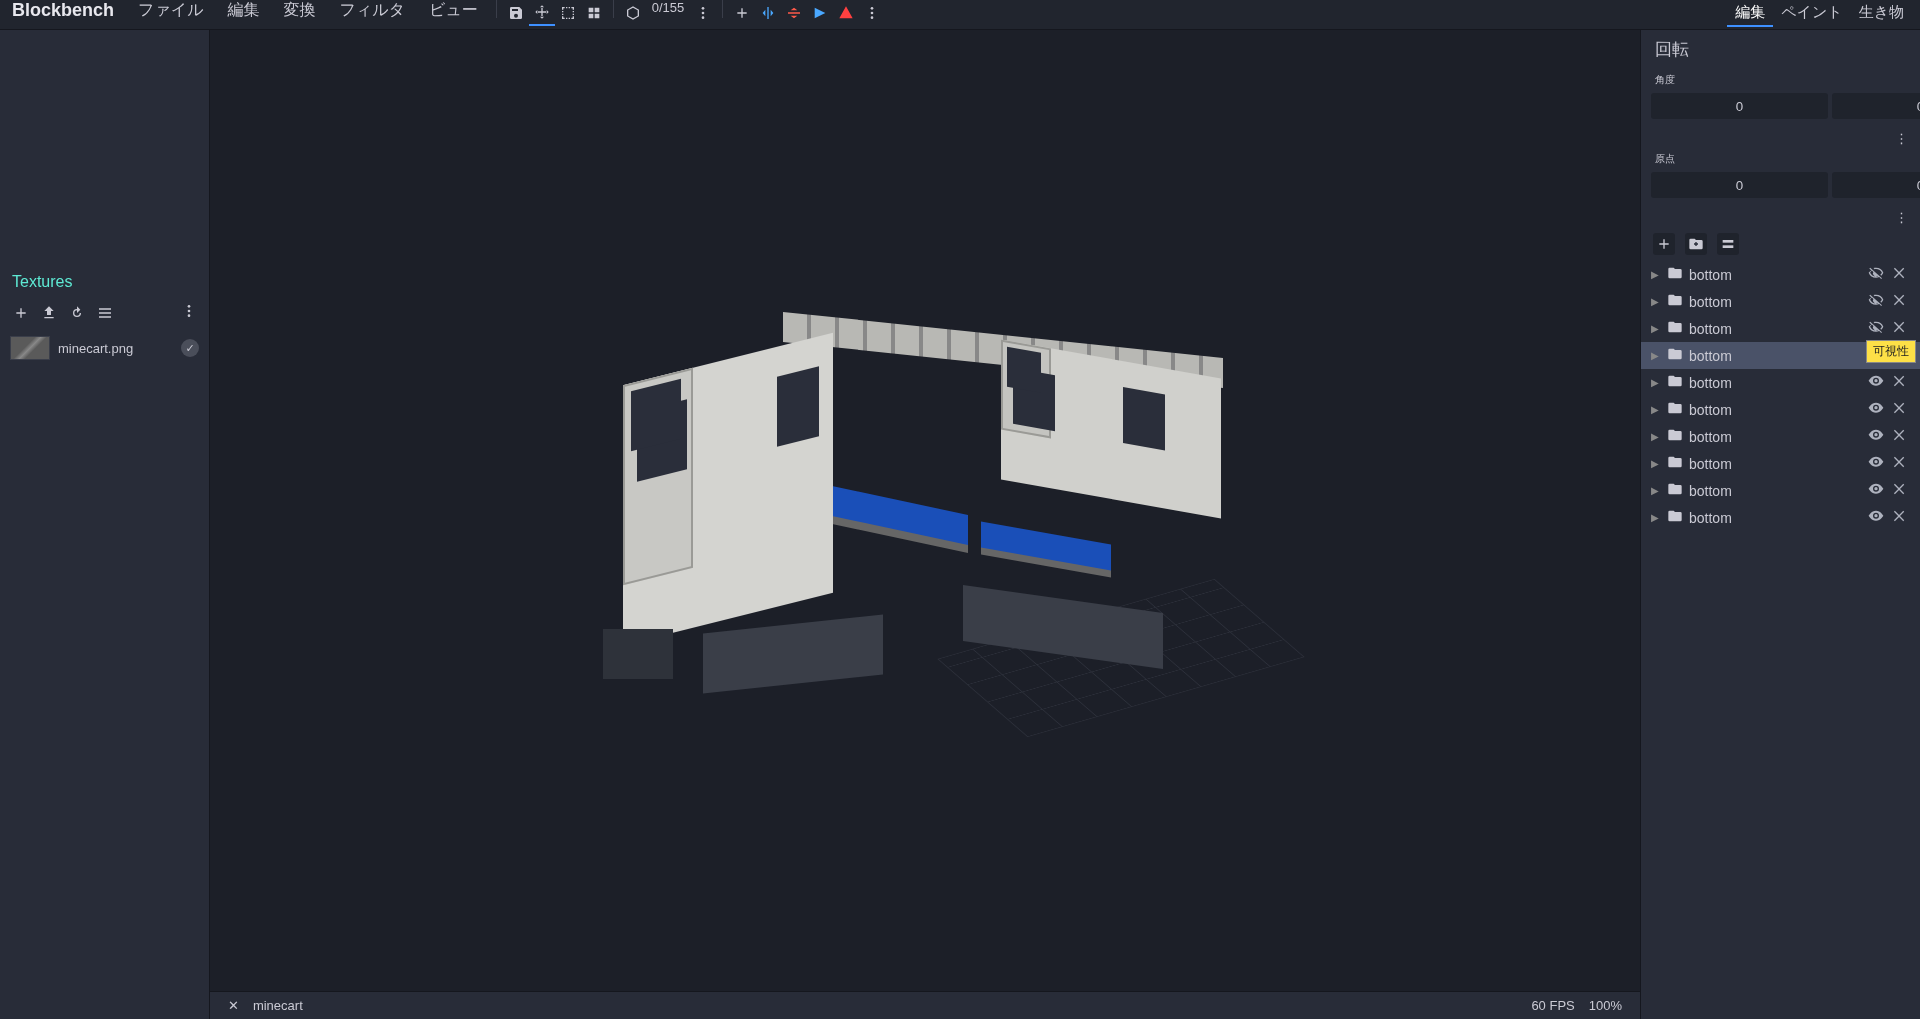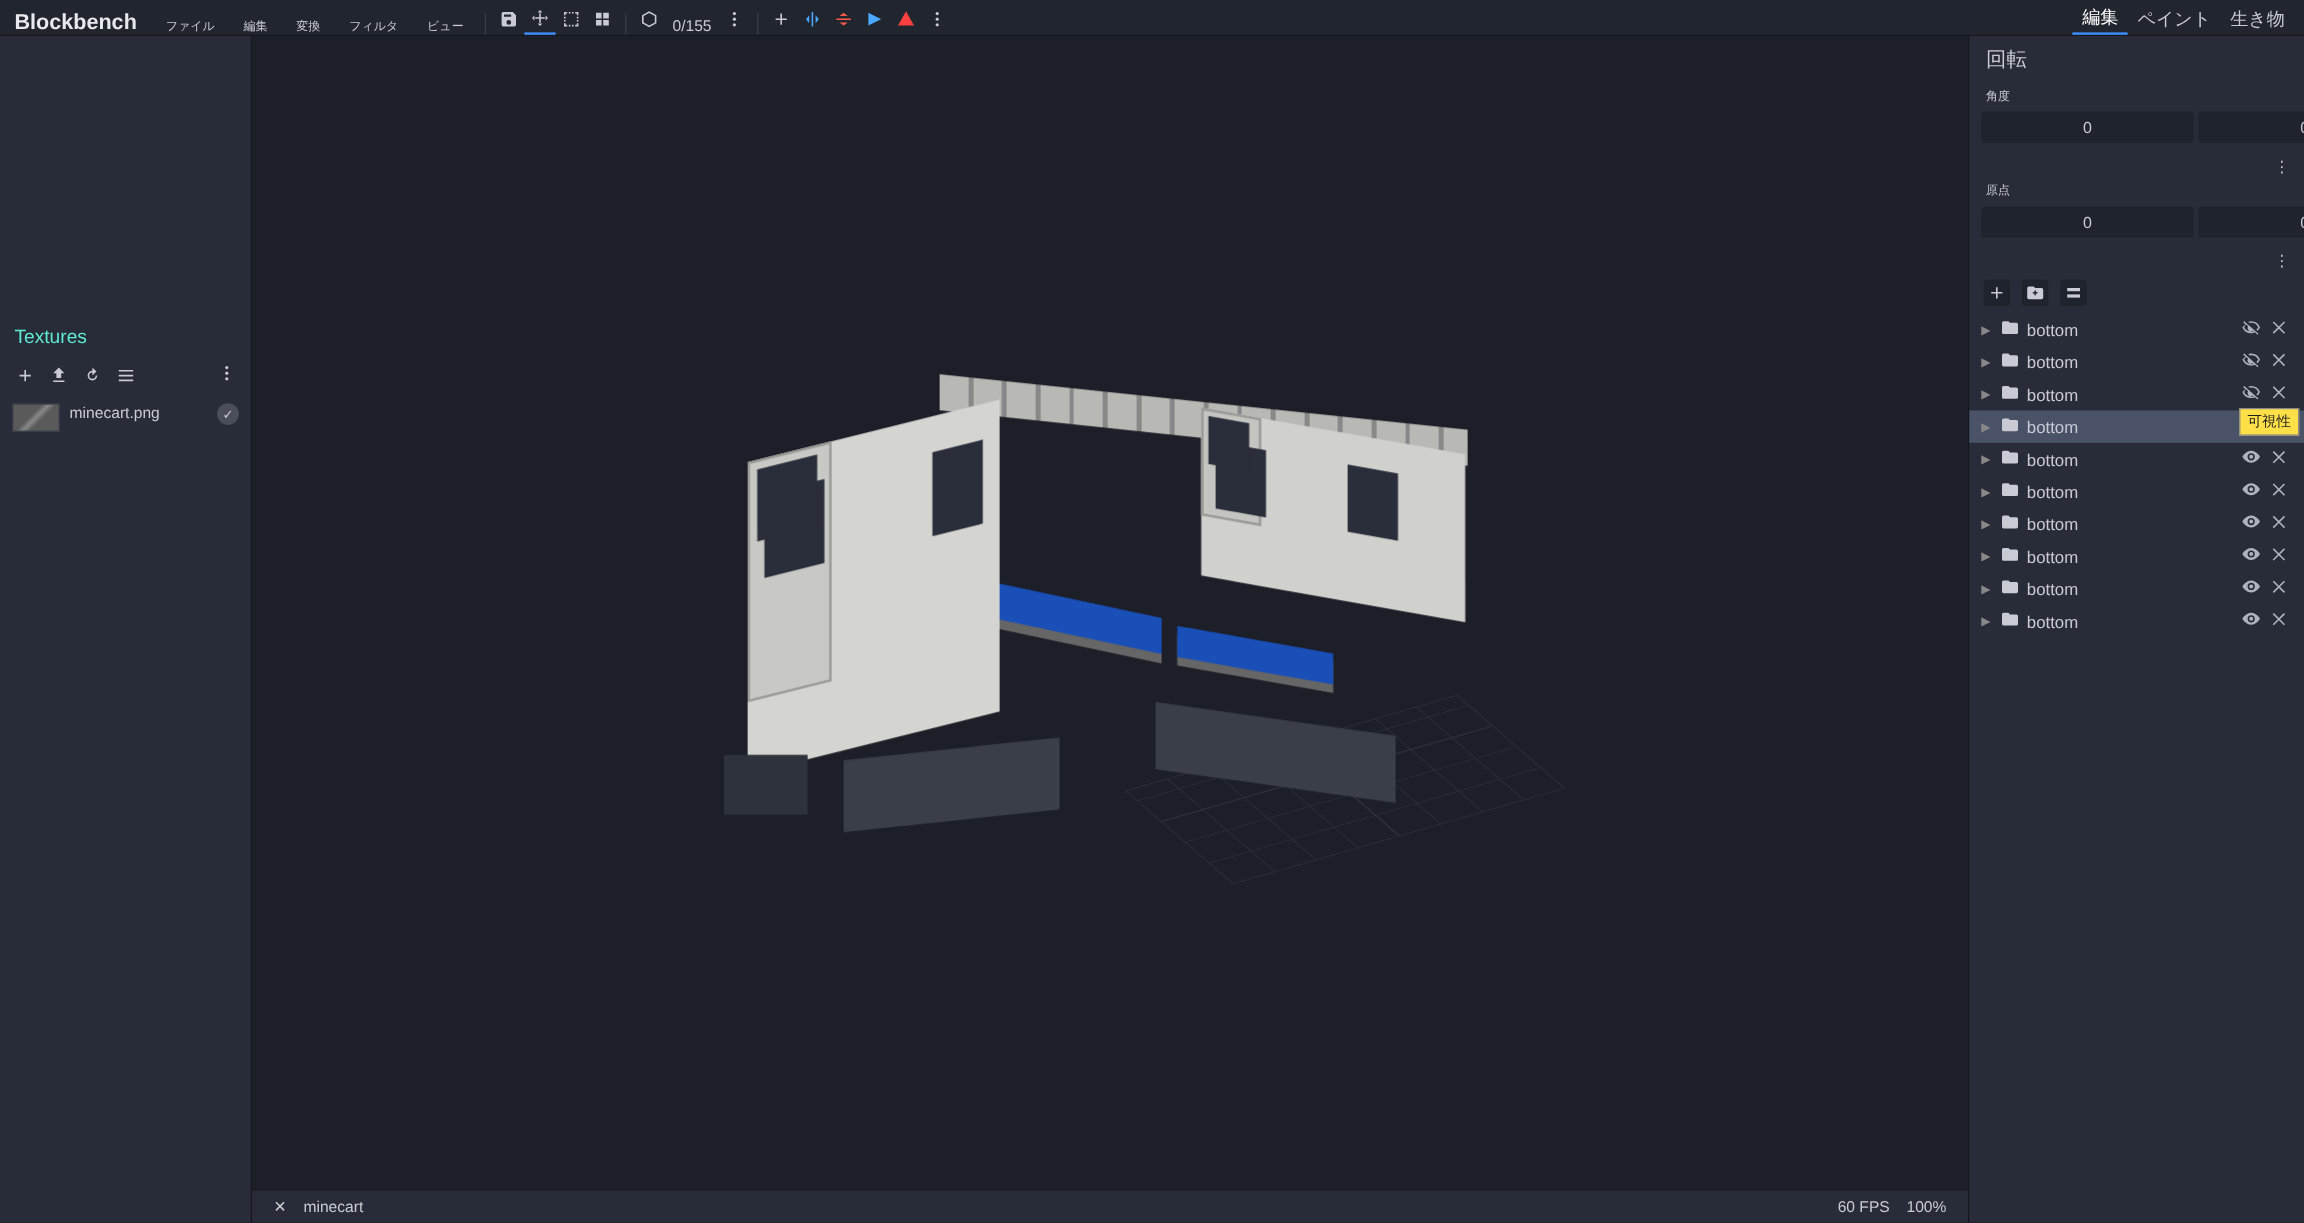--- a/index.html
+++ b/index.html
@@ -1,34 +1,34 @@
 <!DOCTYPE html>
 <html><head>
 <meta charset="utf-8">
 <style>
 * { margin: 0; padding: 0; box-sizing: border-box; font-family: sans-serif; }
 body { background: #1c1f28; color: #cacad4; width: 1920px; height: 1019px; overflow: hidden; font-size: 13px; }
-.menubar { height: 30px; background: #21252e; display: flex; align-items: flex-end; padding: 0 8px; border-bottom: 1px solid #15171e; }
+.menubar { height: 30px; background: #21252e; display: flex; align-items: flex-start; padding: 0 8px; border-bottom: 1px solid #15171e; }
 .app-title { font-size: 18px; font-weight: bold; color: #e8e8ee; padding: 0 12px 0 4px; }
-.menubar .menu-item { padding: 0 12px; font-size: 10px; cursor: pointer; }
+.menubar .menu-item { padding: 0 12px; font-size: 16px; cursor: pointer; }
 .menubar .sep { width: 1px; height: 18px; background: #3a3e4a; margin: 0 6px; }
 .menubar .icon-btn { width: 26px; height: 26px; display: flex; align-items: center; justify-content: center; cursor: pointer; color: #cacad4; }
 .menubar .icon-btn.active { border-bottom: 2px solid #3e90ff; }
 .menubar .selcount { padding: 0 6px; font-size: 13px; }
 .menubar .spacer { flex: 1; }
 .menubar .mode-tab { padding: 3px 8px; font-size: 15px; cursor: pointer; }
 .menubar .mode-tab.active { border-bottom: 2px solid #3e90ff; color: #fff; }
 .main { display: flex; height: calc(100% - 30px); }
 .left-panel { width: 210px; background: #282c38; display: flex; flex-direction: column; border-right: 1px solid #15171e; }
 .left-spacer { height: 235px; }
 .panel-header { padding: 8px 12px; font-size: 16px; color: #5eead4; }
 .panel-toolbar { display: flex; gap: 10px; padding: 4px 12px 8px; align-items: center; }
 .panel-toolbar .tool { width: 18px; height: 18px; display: flex; align-items: center; justify-content: center; cursor: pointer; }
 .panel-toolbar .dots { margin-left: auto; cursor: pointer; }
-.tex-item { display: flex; align-items: flex-start; padding: 6px 10px; gap: 8px; }
+.tex-item { display: flex; align-items: center; padding: 6px 10px; gap: 8px; }
 .tex-thumb { width: 40px; height: 24px; background: linear-gradient(135deg,#5a5a5a 40%,#888 50%,#5a5a5a 60%); border: 1px solid #3a3e4a; }
 .tex-name { flex: 1; }
 .tex-check { width: 18px; height: 18px; border-radius: 50%; background: #4a4e5a; display: flex; align-items: center; justify-content: center; font-size: 11px; }
 .viewport { flex: 1; position: relative; background: #1c1f28; display: flex; flex-direction: column; }
 .viewport-canvas { flex: 1; position: relative; overflow: hidden; display: flex; align-items: center; justify-content: center; }
 .model-placeholder { width: 720px; height: 480px; position: relative; }
 .grid { position: absolute; left: 55%; top: 62%; width: 320px; height: 180px; transform: rotateX(60deg) rotateZ(-30deg); border: 1px solid #3a3e4a; background: repeating-linear-gradient(0deg,transparent 0 39px,#3a3e4a 39px 40px), repeating-linear-gradient(90deg,transparent 0 39px,#3a3e4a 39px 40px); opacity: .5; }
 .train { position: absolute; left: 8%; top: 10%; width: 640px; height: 380px; }
 .body-front { position: absolute; left: 0; top: 40px; width: 210px; height: 260px; background: #d4d4d0; transform: skewY(-14deg); }
 .body-front .win { position: absolute; background: #2a2e3a; }

